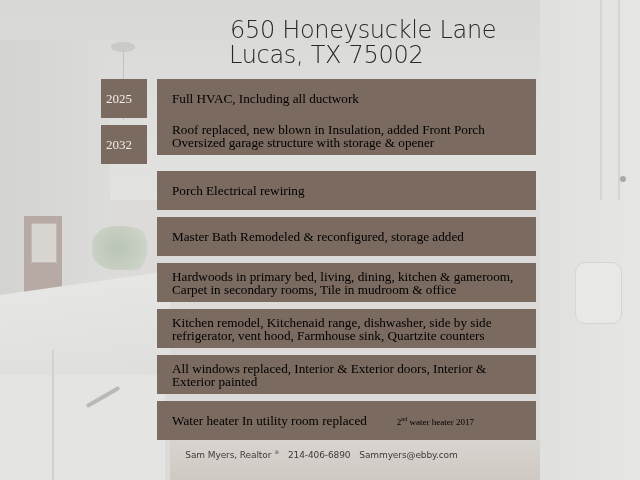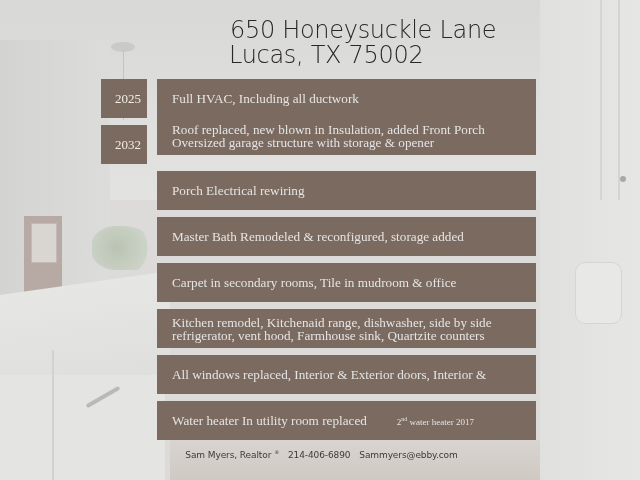--- a/index.html
+++ b/index.html
@@ -33,23 +33,23 @@
     .bg .pendant-cord { position:absolute; left:123px; top:50px; width:1px; height:70px; background:#c3c3c2; }
     .bg .pendant-cap { position:absolute; left:111px; top:42px; width:24px; height:10px; border-radius:50%; background:#cacac9; }
 
     .title { position:absolute; left:0; top:18px; width:640px; text-align:center;
       font-family:"DejaVu Sans", sans-serif; font-weight:200; color:#2a2726;
       font-size:24px; line-height:25px; letter-spacing:-0.3px; }
     .title .l1 { position:absolute; left:184px; top:0; white-space:nowrap;margin-left:46px; }
     .title .l2 { position:absolute; left:229px; top:25px; white-space:nowrap; }
 
     .year { position:absolute; left:101px; width:46px; height:39px; background:#7b6a5f;
-      color:#f3ede6; font-size:13px; display:flex; align-items:center; padding-left:14px; box-sizing:border-box; }
+      color:#f3ede6; font-size:13px; display:flex; align-items:center; padding-left:5px; box-sizing:border-box; }
     .item { position:absolute; left:157px; width:379px; height:39px; background:#7b6a5f;
-      color:#e5e5e5; font-size:13.2px; line-height:13px; display:flex; flex-direction:column; justify-content:center;
+      color:#000000; font-size:13.2px; line-height:13px; display:flex; flex-direction:column; justify-content:center;
       padding-left:15px; box-sizing:border-box; }
     .item .row { display:flex; align-items:baseline; white-space:nowrap; }
     .item .note { font-size:9px; margin-left:30px; }
     .item .note sup { font-size:6px; }
 
     .footer { position:absolute; left:0; top:449px; width:640px; text-align:center;
       font-family:"DejaVu Sans", sans-serif; font-size:9px; color:#3e3a38; letter-spacing:-0.1px; }
     .footer span { margin:0 3px; }
     .footer sup { font-size:5px; }
   </style>
@@ -91,28 +91,30 @@
   <div class="row">Roof replaced, new blown in Insulation, added Front Porch</div>
   <div class="row">Oversized garage structure with storage &amp; opener</div>
 </div>
 <div class="item" style="top:171px">
   <div class="row">Porch Electrical rewiring</div>
 </div>
 <div class="item" style="top:217px">
   <div class="row">Master Bath Remodeled &amp; reconfigured, storage added</div>
 </div>
 <div class="item" style="top:263px">
+  <div class="row">Hardwoods in primary bed, living, dining, kitchen &amp; gameroom,</div>
   <div class="row">Carpet in secondary rooms, Tile in mudroom &amp; office</div>
 </div>
 <div class="item" style="top:309px">
   <div class="row">Kitchen remodel, Kitchenaid range, dishwasher, side by side</div>
   <div class="row">refrigerator, vent hood, Farmhouse sink, Quartzite counters</div>
 </div>
 <div class="item" style="top:355px">
   <div class="row">All windows replaced, Interior &amp; Exterior doors, Interior &amp;</div>
+  <div class="row">Exterior painted</div>
 </div>
 <div class="item" style="top:401px">
   <div class="row">
     <span>Water heater In utility room replaced</span>
     <span class="note"><span>2</span><sup>nd</sup><span> water heater 2017</span></span>
   </div>
 </div>
 
 <div class="footer">
   <span><span>Sam Myers, Realtor</span><sup>®</sup></span>

